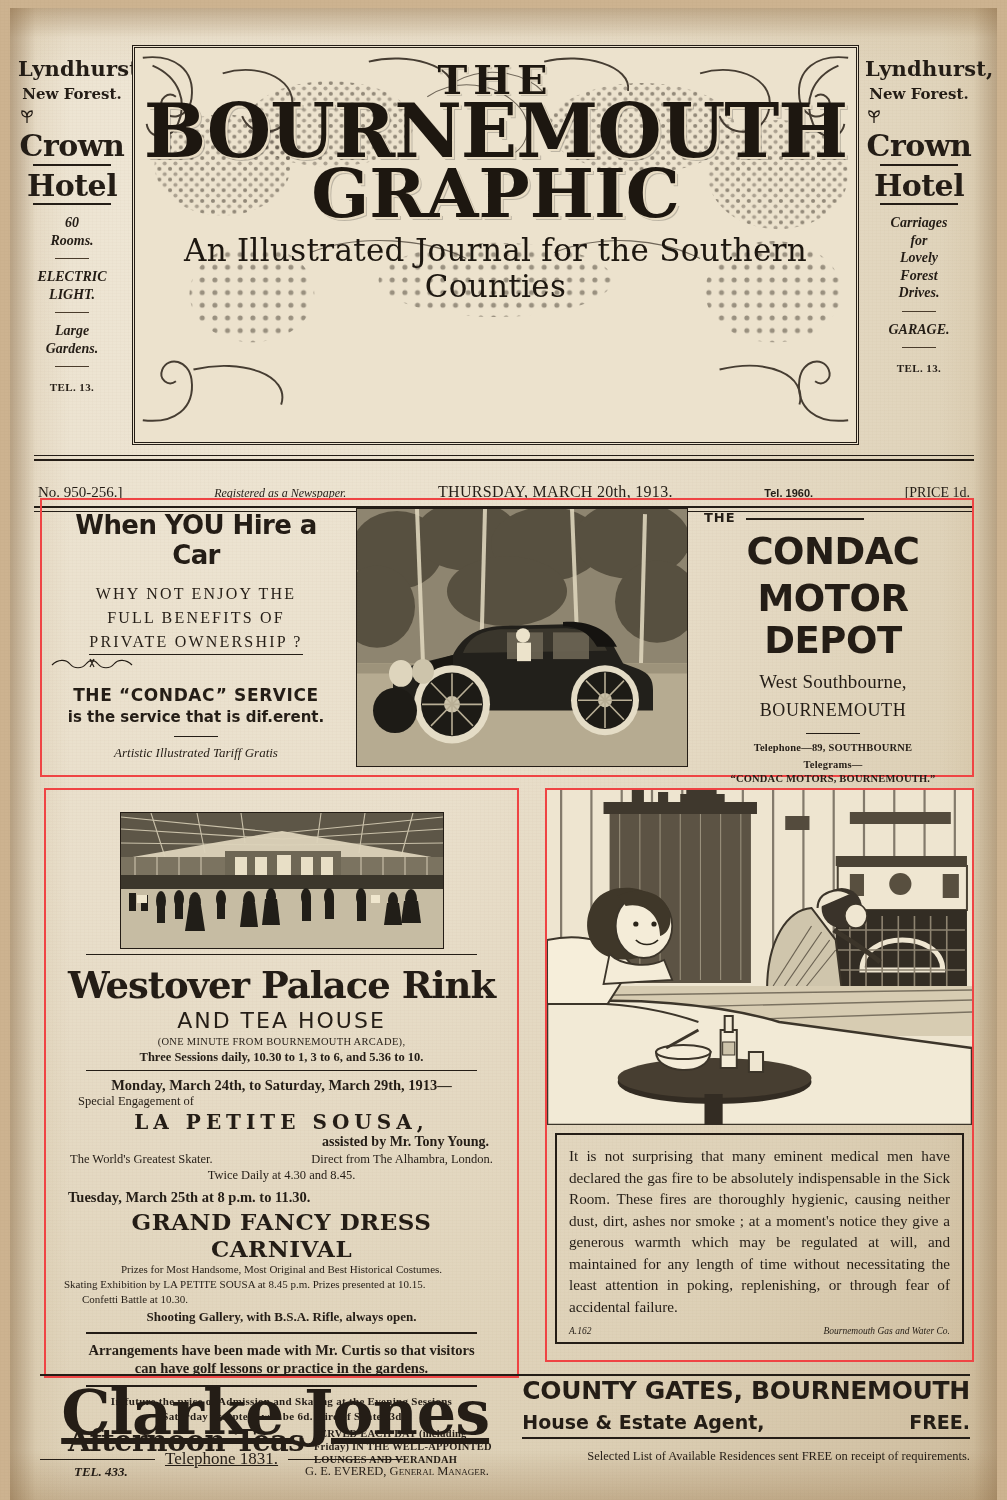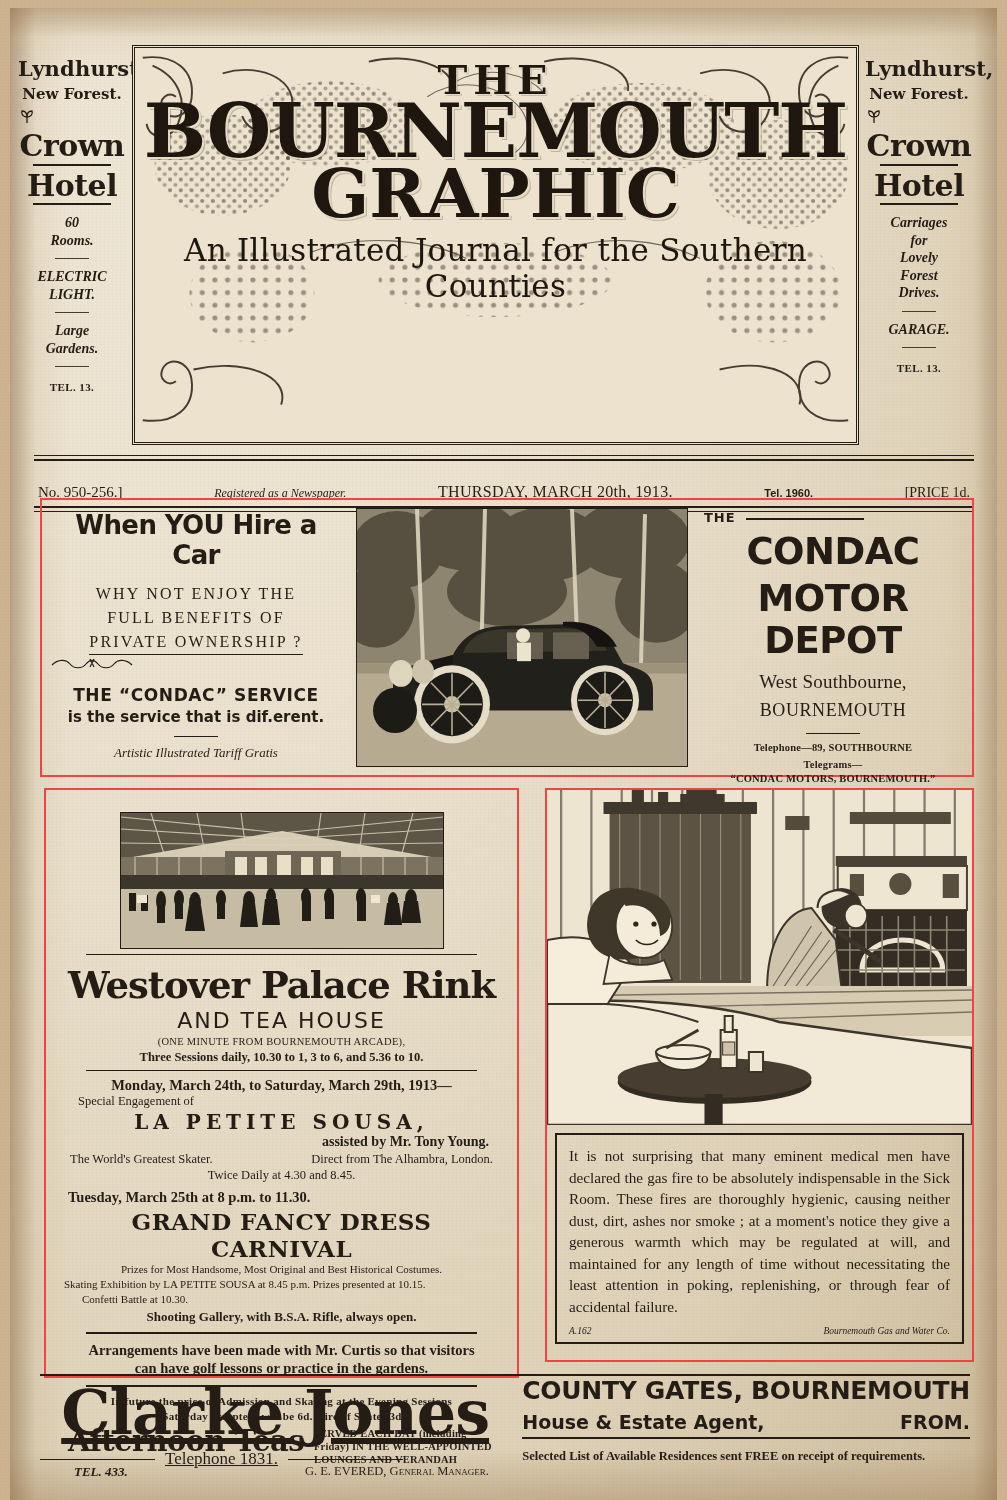--- a/index.html
+++ b/index.html
@@ -146,21 +146,21 @@
   .cj-body{display:flex;}
   .cj-left{width:535px;text-align:center;text-decoration:underline;}
   .cj-name{font-family:"DejaVu Serif",serif;font-weight:bold;font-size:62px;letter-spacing:-1px;line-height:1.05;margin-top:4px;}
   .cj-phone-row{display:flex;align-items:center;justify-content:flex-start;gap:10px;margin-top:4px;}
   .cj-phone-row .dash{flex:1;border-top:1px solid #241d16;max-width:115px;}
   .cj-phone{font-size:17px;}
   .cj-right{flex:1;padding-left:12px;}
   .cj-top{font-family:"DejaVu Sans",sans-serif;font-weight:bold;font-size:25px;letter-spacing:-.3px;white-space:nowrap;}
   .cj-mid{display:flex;justify-content:space-between;align-items:baseline;font-family:"DejaVu Sans",sans-serif;font-weight:bold;font-size:19px;margin-top:6px;}
   .cj-underline{border-top:2px solid #241d16;margin-top:4px;}
-  .cj-note{font-size:12.5px;font-weight:bold;margin-top:9px;line-height:1.35;font-family:"Liberation Serif",serif;}
+  .cj-note{font-size:12.5px;font-weight:normal;margin-top:9px;line-height:1.35;font-family:"Liberation Serif",serif;text-align:right;}
   svg{display:block;}
 </style>
 </head>
 <body>
 
 <div class="page">
  <div class="sheet"></div>
  <div class="grain"></div>
 
  <div class="masthead ink">
@@ -623,21 +623,21 @@
        <div class="cj-phone-row">
          <span class="dash"></span>
          <span class="cj-phone">Telephone 1831.</span>
          <span class="dash"></span>
        </div>
      </div>
      <div class="cj-right">
        <div class="cj-top">COUNTY GATES, BOURNEMOUTH</div>
        <div class="cj-mid">
          <span>House &amp; Estate Agent,</span>
-         <span>FROM.</span>
+         <span>FREE.</span>
        </div>
        <div class="cj-underline"></div>
        <div class="cj-note">Selected List of Available Residences sent FREE on receipt of requirements.</div>
      </div>
    </div>
  </div>
 
 </div>
 
 </body></html>

